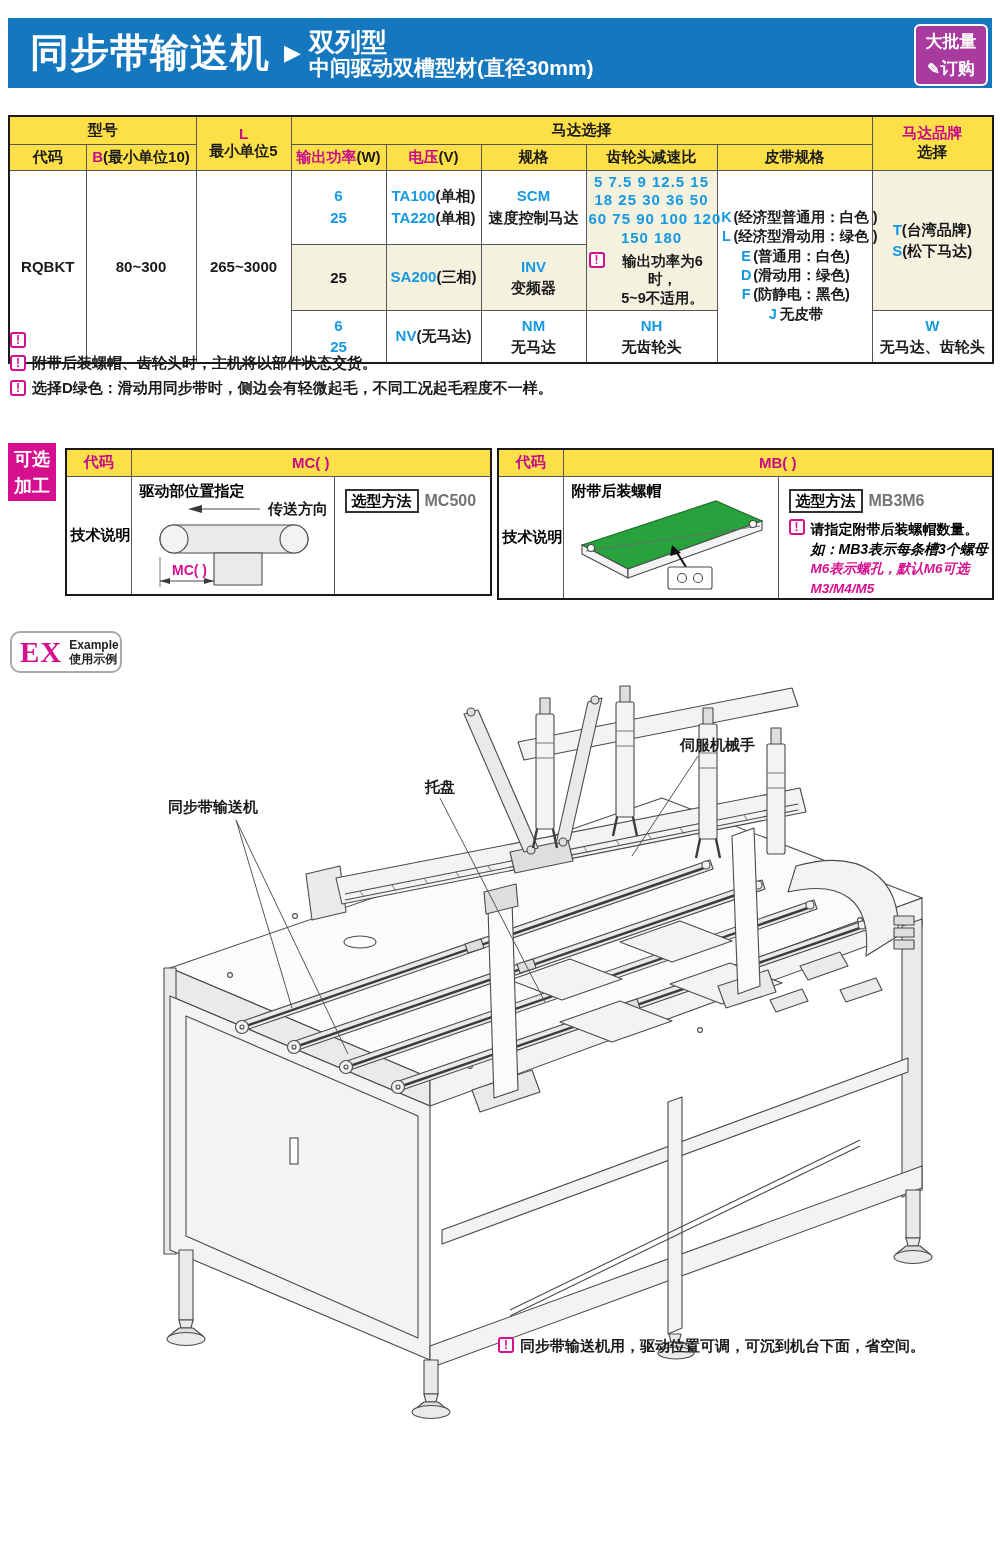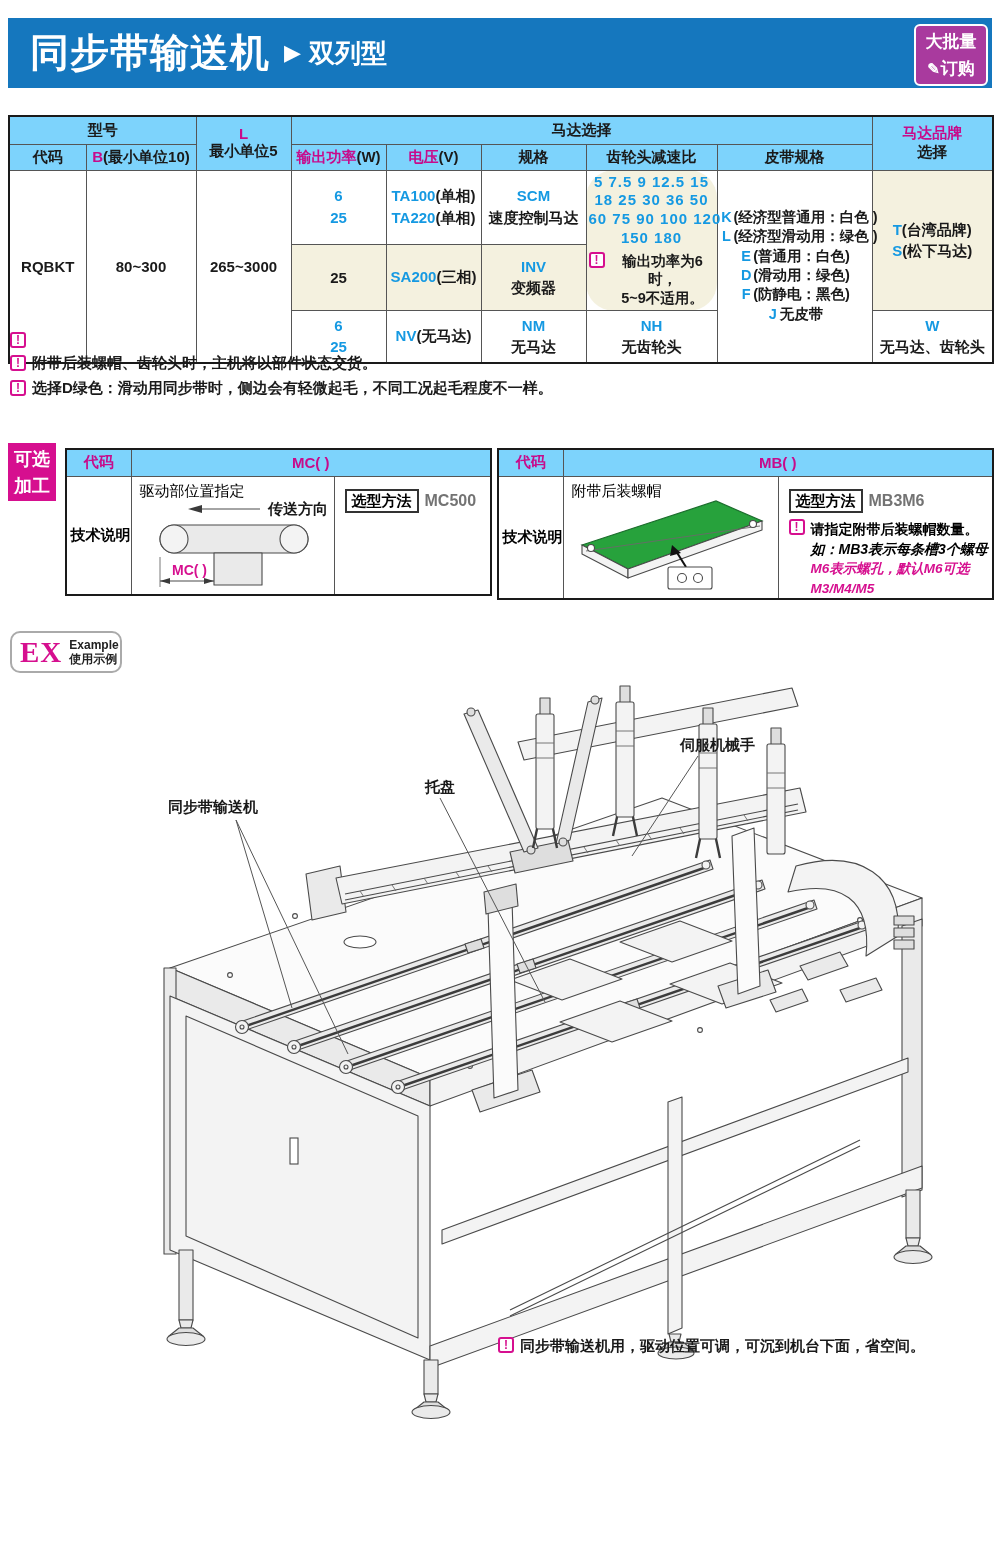--- a/index.html
+++ b/index.html
@@ -16,29 +16,29 @@
   .topbar-sub .l1 { font-size:26px; font-weight:bold; }
   .topbar-sub .l2 { font-size:21px; font-weight:bold; }
   .bulk-badge { right:12px; top:24px; width:74px; height:62px; background:#a93a9e; border:2px solid #fff; border-radius:6px;
                 color:#fff; font-weight:bold; font-size:17px; text-align:center; line-height:1.6; padding-top:2px; }
   .bulk-badge .pen { font-size:15px; margin-right:1px; }
 
   
   table.spec { border-collapse:collapse; table-layout:fixed; width:984px; }
   table.spec td { border:1px solid #555; text-align:center; vertical-align:middle; font-size:15px; font-weight:bold; color:#1a1a1a; padding:2px; }
   table.spec { border:2px solid #1a1a1a; }
-  td.hd { background:#7dd3fc;margin-left:13px; }
+  td.hd { background:#fde047;margin-left:13px; }
   .mg { color:#c70b8b; }
   .bl { color:#1599e2; }
   td.bl2 { border-left:2px solid #1a1a1a; }
   td.bz { background:#f4f1df; }
   .val-lg { font-size:17px; }
   .two-line div { line-height:1.45; }
   .spec-sub { font-size:15px; color:#1a1a1a; }
-  .gear-cell { text-align:left; padding-left:8px;border-radius:28px; }
+  .gear-cell { text-align:left; padding-left:8px; }
   .gear-cell .ratios div { color:#1599e2; font-size:15px; line-height:1.25; letter-spacing:1px; white-space:nowrap; }
   .gear-note { display:flex; margin-top:4px; align-items:flex-start; }
   .gear-note .txt { line-height:1.3; font-size:14.5px; }
   .belt-cell { text-align:left; padding-left:10px; }
   .belt-item { line-height:1.33; font-size:14.5px; white-space:nowrap; }
   .belt-item .code { color:#1599e2; display:inline-block; min-width:14px; }
   .note-ico { display:inline-block; width:16px; height:16px; border:2px solid #d60f8f; border-radius:3px; color:#d60f8f;
               font-size:12px; line-height:12px; text-align:center; font-weight:bold; margin-right:6px; flex:0 0 auto; background:#fff; }
 
   
@@ -47,21 +47,21 @@
   .note-line .note-ico { margin-top:1px; }
 
   
   .opt-badge { left:8px; top:443px; width:48px; height:58px; background:#d60f8f; color:#fff; font-weight:bold; font-size:18px;
                text-align:center; line-height:1.5; padding-top:3px; }
   table.opt { border-collapse:collapse; table-layout:fixed; border:2px solid #1a1a1a; }
   table.opt td { border:1px solid #555; font-size:15px; font-weight:bold; vertical-align:middle; }
   table.opt td.hd { text-align:center; height:27px; }
   .tech-label { text-align:right; }
   .diagram-cell { position:relative; height:114px; padding:0; }
-  .diag-title { position:absolute; left:8px; top:5px; font-size:15px; font-weight:normal; }
+  .diag-title { position:absolute; left:8px; top:5px; font-size:15px; font-weight:bold; }
   .method-cell { vertical-align:top !important; padding:12px 0 0 10px !important; text-align:left; }
   .method-box { display:inline-block; border:2px solid #333; padding:0 5px; font-size:15px; font-weight:bold; line-height:1.35; }
   .method-val { color:#737373; font-size:16px; font-weight:bold; margin-left:6px; }
   .mb-note { margin-top:6px; font-size:14px; line-height:1.45; }
   .mb-note .row { display:flex; align-items:flex-start; }
   .mb-note .ind { padding-left:22px;font-style:italic; }
   .mb-magenta { color:#d60f8f; font-size:13.5px; }
 
   
   .ex-badge { left:10px; top:631px; width:112px; height:42px; border:2px solid #aaa; border-radius:10px; display:flex;
@@ -86,20 +86,21 @@
 </head>
 <body>
 
 <div class="page">
 
   <div class="abs topbar">
     <span class="topbar-title">同步带输送机</span>
     <span class="topbar-arrow">▶</span>
     <span class="topbar-sub">
       <div class="l1">双列型</div>
+      <div class="l2">中间驱动双槽型材(直径30mm)</div>
     </span>
   </div>
   <div class="abs bulk-badge">
     <div>大批量</div>
     <div><span class="pen">✎</span><span>订购</span></div>
   </div>
 
   <table class="spec abs" style="left:8px; top:115px;">
     <colgroup>
       <col style="width:77px">

